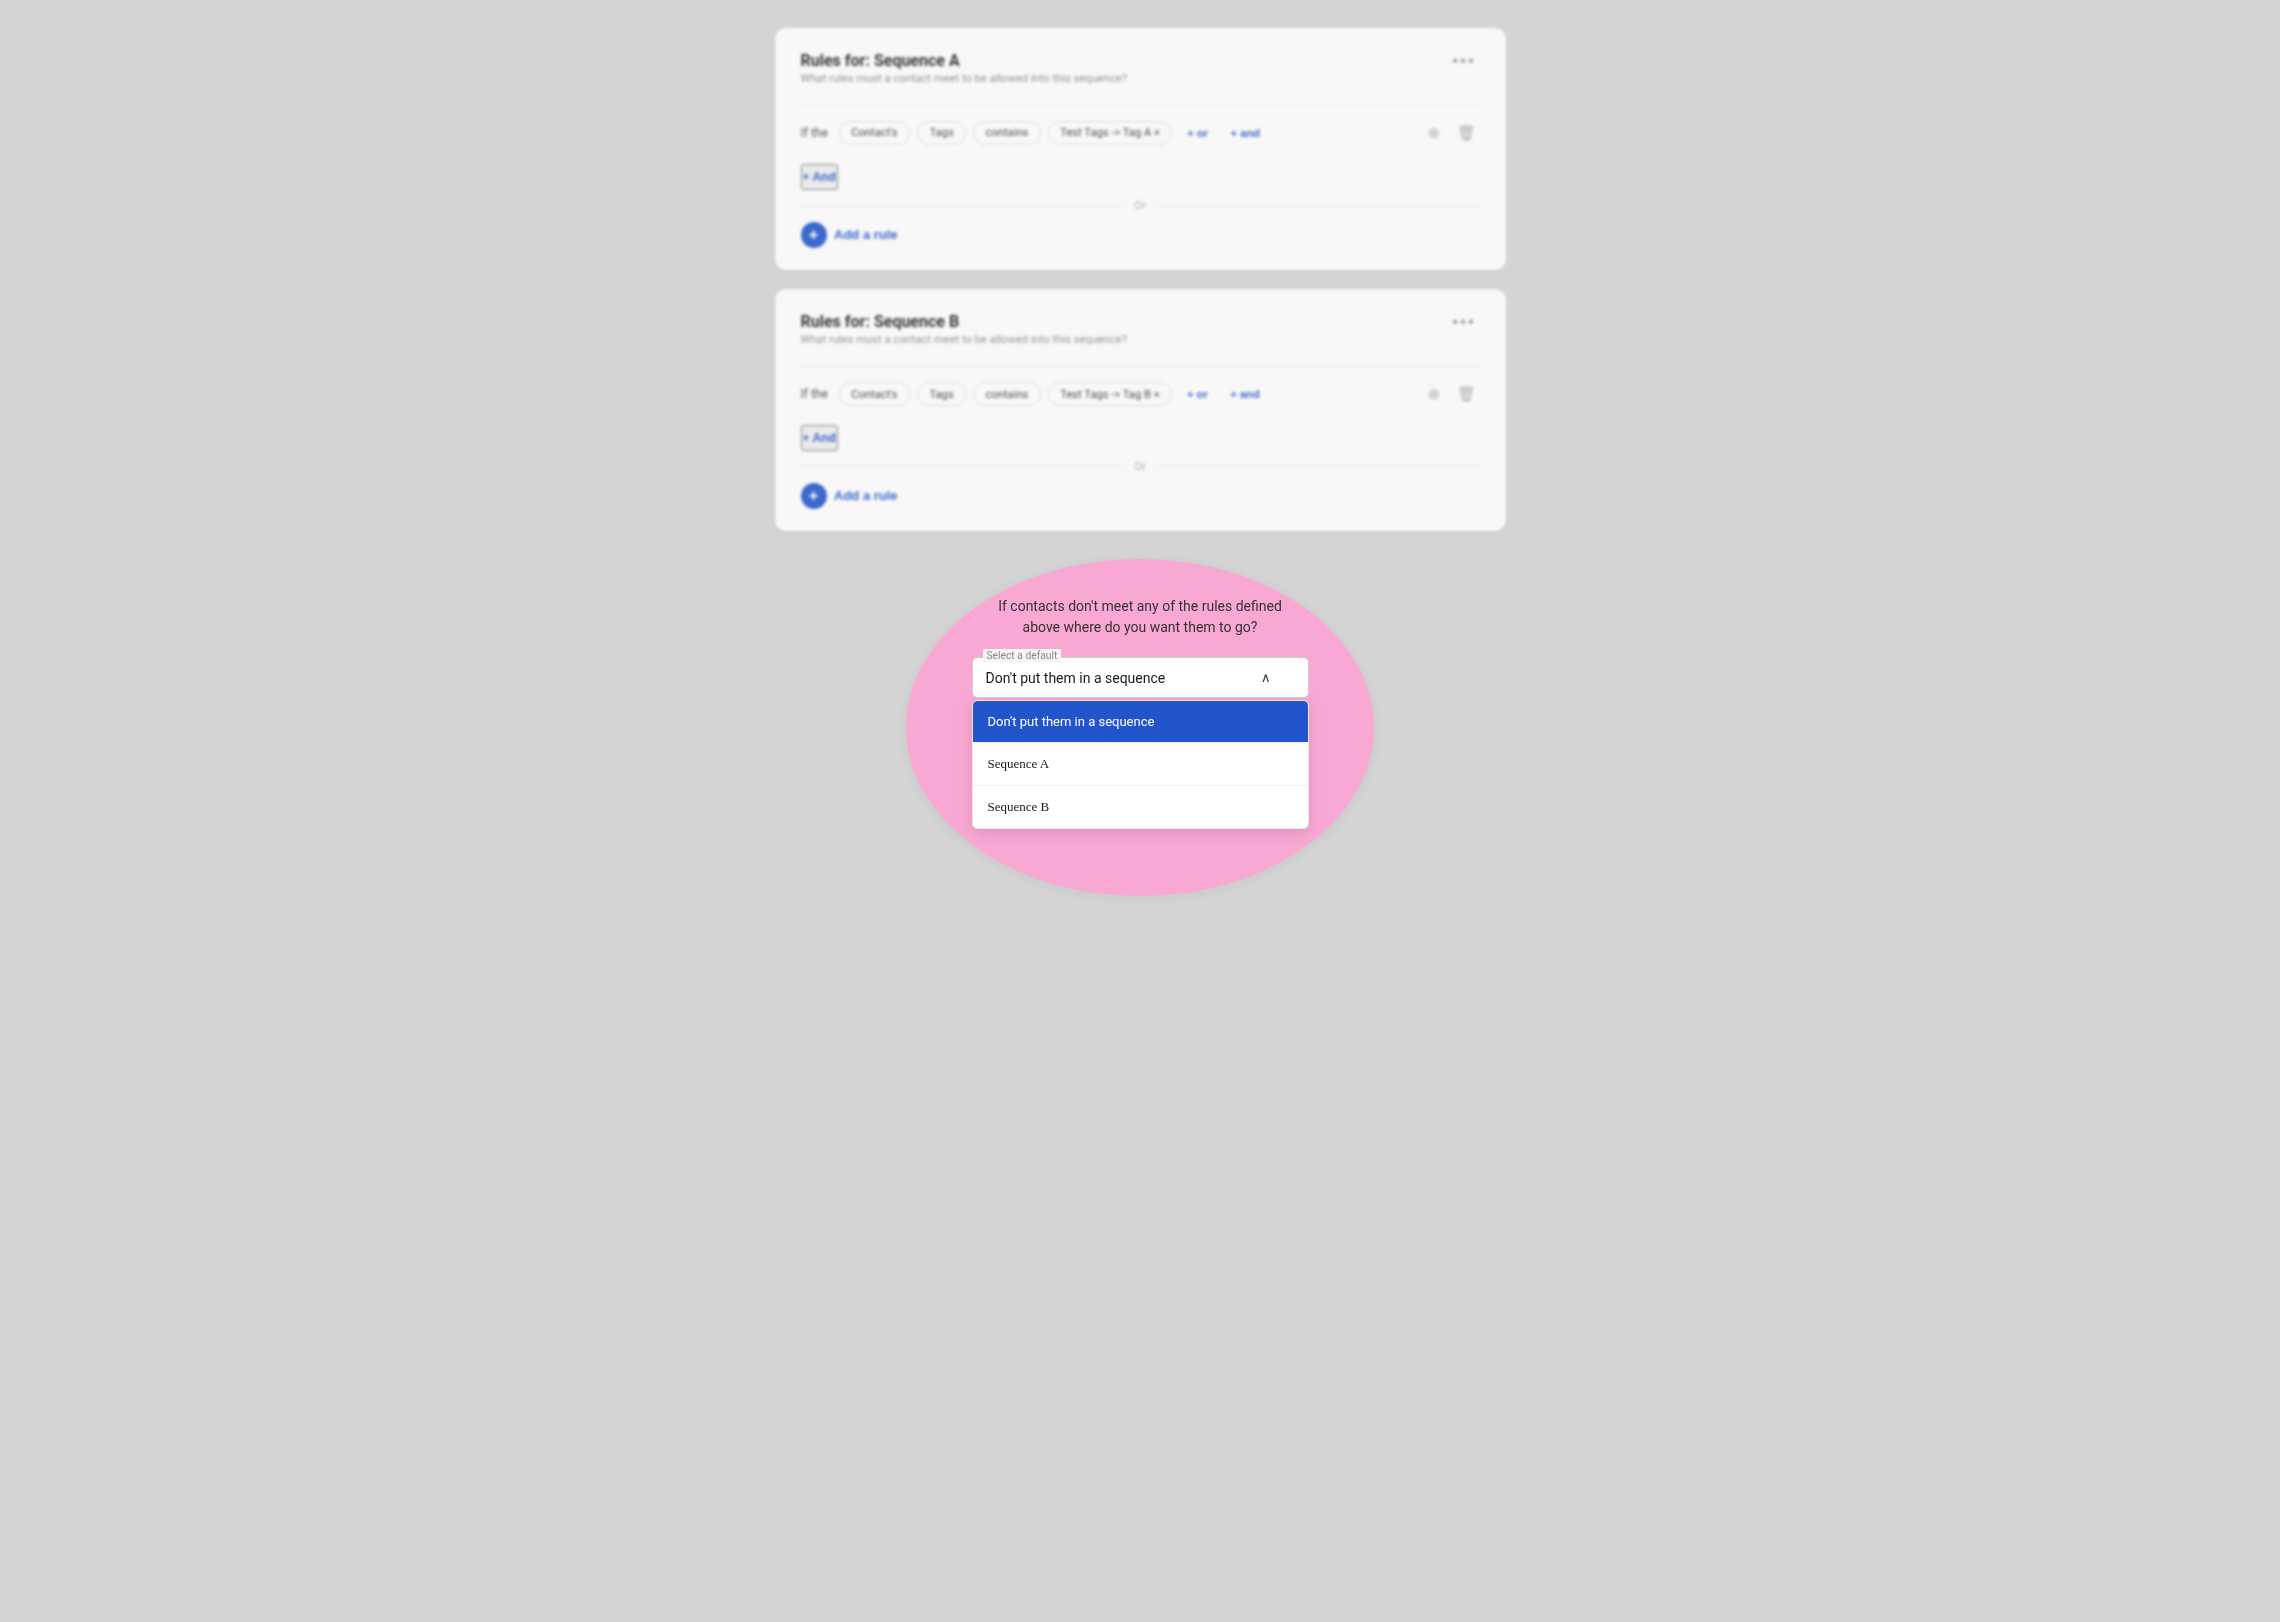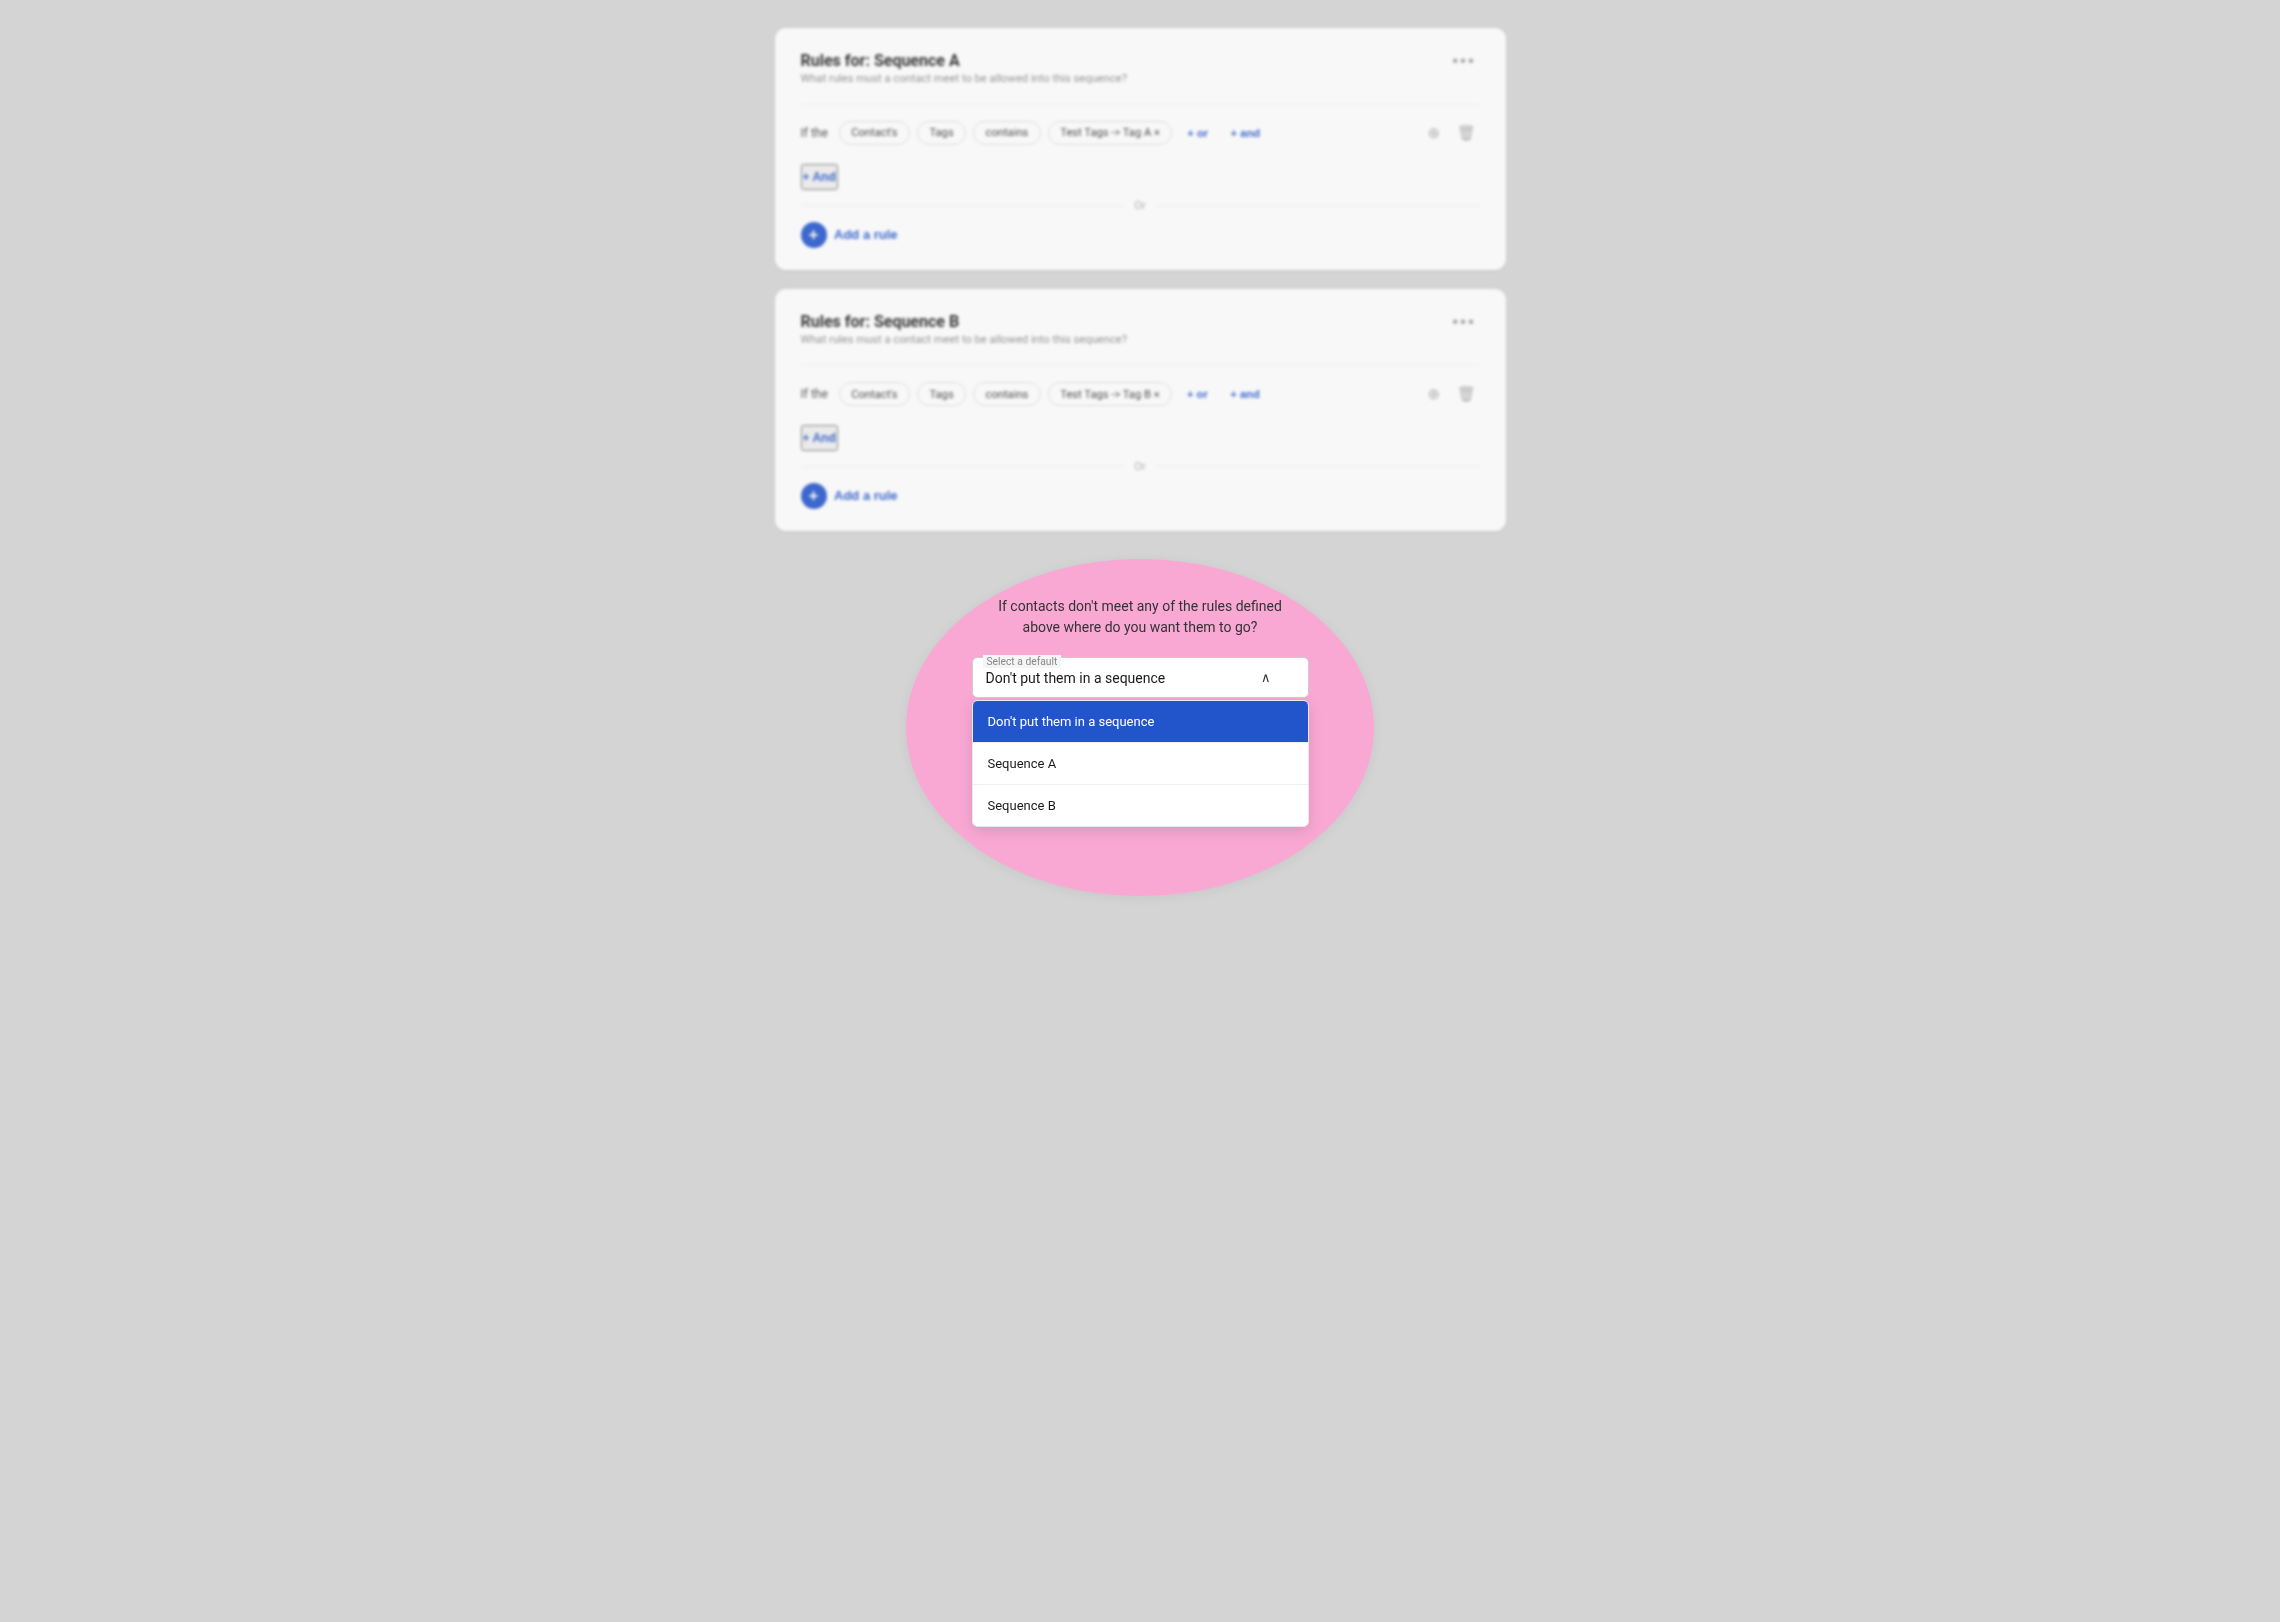--- a/index.html
+++ b/index.html
@@ -208,21 +208,20 @@
 
     .select-label {
       position: absolute;
       top: -8.4px;
       left: 11.2px;
       background: #f5f5f5;
       padding: 0 3.7px;
       font-size: 10.3px;
       color: #888;
       z-index: 1;
-      margin-top: 6px;
     }
 
     .select-box {
       width: 100%;
       border: 0.9px solid #ccc;
       border-radius: 5.6px;
       padding: 11.2px 37px 11.2px 13px;
       font-size: 14px;
       color: #1a1a1a;
       background: #fff;
@@ -256,20 +255,21 @@
       cursor: pointer;
     }
 
     .dropdown-item.selected {
       background: #2255cc;
       color: #ffffff;
     }
 
     .dropdown-item + .dropdown-item {
       border-top: 0.9px solid #f0f0f0;
+      font-family: Liberation Serif, serif;
     }
   </style>
 </head>
 <body>
 
 <div class="page-container">
 
   <div class="rule-card">
     <div class="rule-card-header">
       <div>

